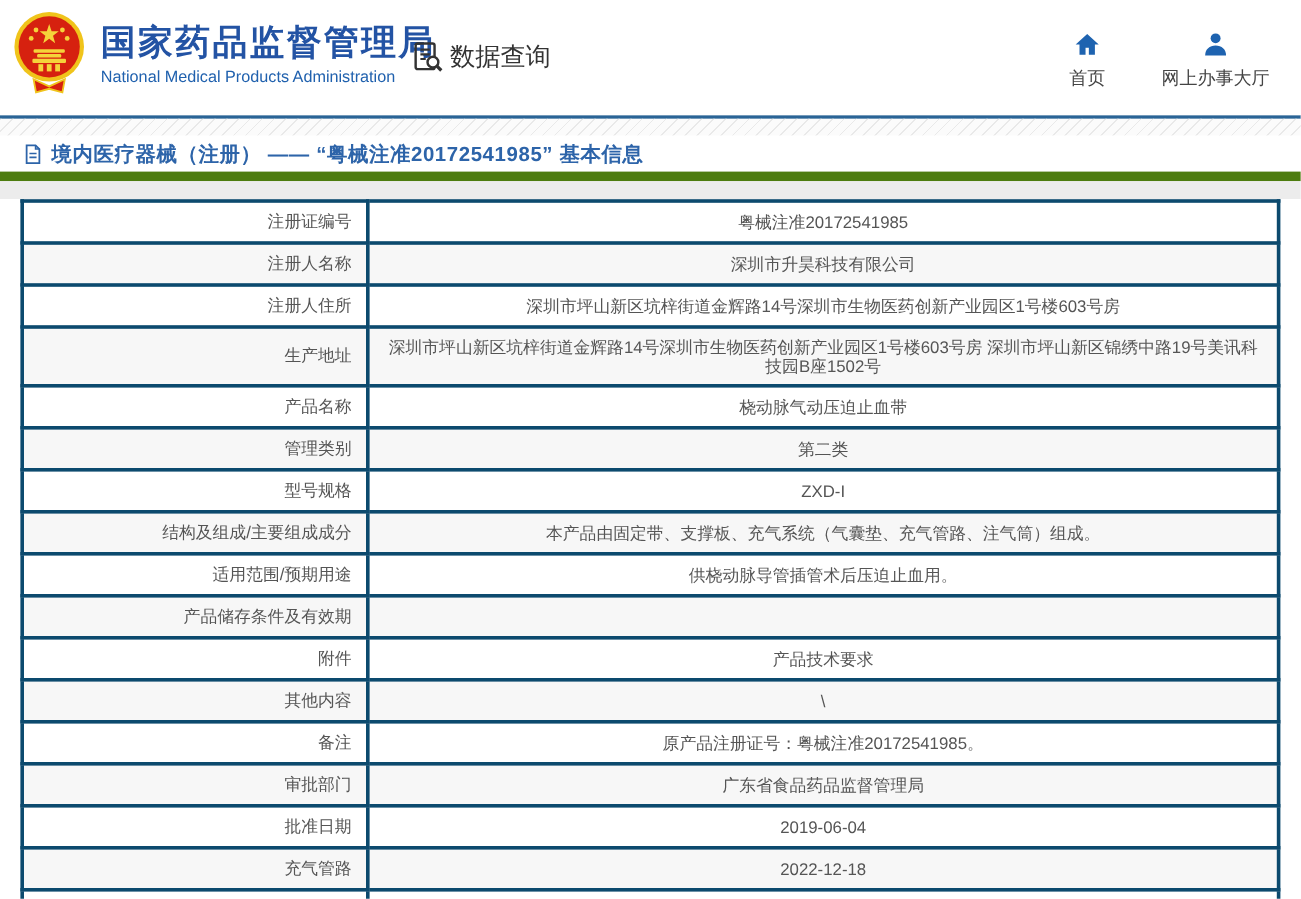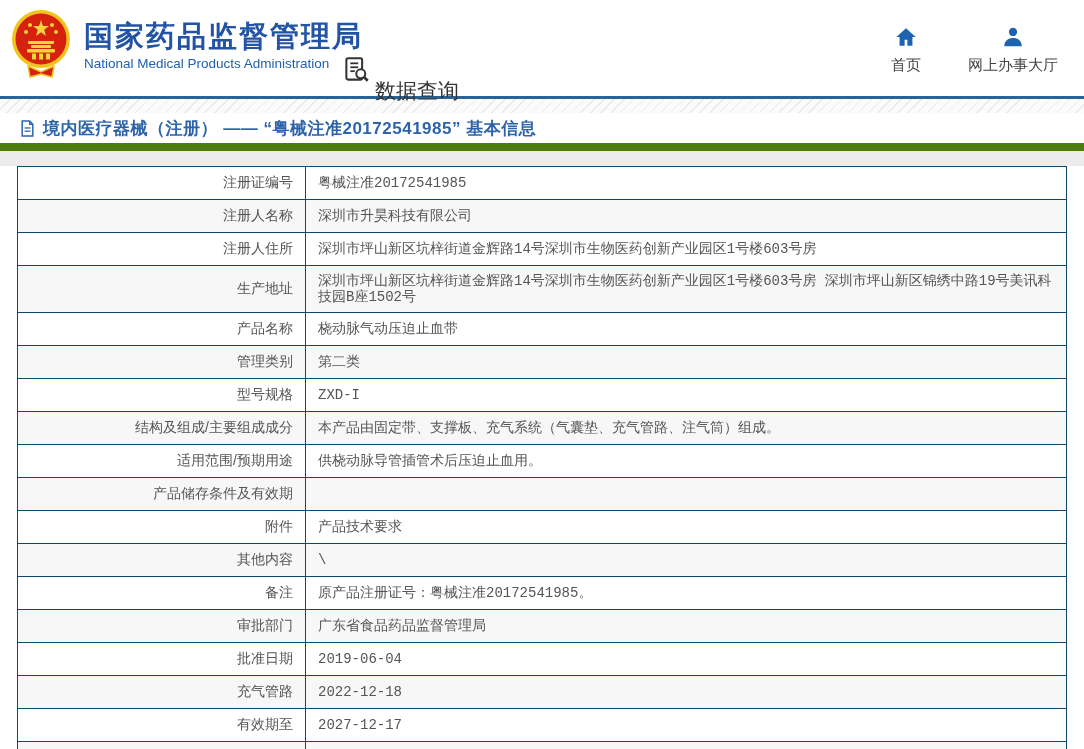--- a/index.html
+++ b/index.html
@@ -7,44 +7,44 @@
     font-family: "Liberation Sans", "DejaVu Sans", sans-serif; }
 
   
   .header { position: relative; height: 96px; background: #fff; }
   .brand { position: absolute; left: 8px; top: 8px; display: flex; align-items: center; }
   .emblem { width: 66px; height: 74px; flex: 0 0 auto; }
   .brand-text { margin-left: 10px; }
   .brand-cn { font-size: 29px; font-weight: 700; color: #2353a4; letter-spacing: 2px; line-height: 34px; }
   .brand-en { font-size: 13.5px; color: #2061ae; margin-top: 3px; }
   .section-label { position: absolute; left: 343px; top: 33px; display: flex; align-items: center; gap: 5px; cursor: pointer; }
-  .section-label span { font-size: 21px; color: #333; margin-top: 44px; }
+  .section-label span { font-size: 21px; color: #333; }
   .top-nav { position: absolute; right: 26px; top: 26px; display: flex; gap: 34px; }
   .nav-item { display: flex; flex-direction: column; align-items: center; gap: 8px; cursor: pointer; min-width: 56px; justify-content: space-between; }
   .nav-item .nav-label { font-size: 15px; color: #444; white-space: nowrap; }
 
   .blue-rule { height: 3px; background: #2a6496; }
   .hatch-band { height: 14px; background: #fbfbfb;
     background-image: repeating-linear-gradient(135deg, #e9e9e9 0 1px, transparent 1px 7px); }
 
   
   .title-bar { height: 38px; background: #fff; display: flex; align-items: center;
     padding-left: 19px; border-bottom: 8px solid #4d7c0f; }
   .title-bar h1 { font-size: 17px; font-weight: 700; color: #2d64a9; margin-left: 7px; letter-spacing: 0.5px; }
   .gray-band { height: 15px; background: #ececec; }
 
   
   .content { padding: 0 17px; background: #fff; }
   table.info { width: 100%; border-collapse: collapse; table-layout: fixed; }
-  table.info td { border: 1px solid #0c4a6e; font-size: 14px; color: #555; }
+  table.info td { border: 3px solid #0c4a6e; font-size: 14px; color: #555; }
   table.info tr { background: #fff; }
   table.info tr:nth-child(even) { background: #f7f7f7; }
   td.label-cell { width: 288px; text-align: right; padding: 7px 12px 7px 4px; height: 29px;
     white-space: nowrap; }
-  td.value-cell { text-align: left; padding: 7px 12px; line-height: 16px; font-family: Liberation Mono, monospace; }
+  td.value-cell { text-align: center; padding: 7px 12px; line-height: 16px; }
   tr.tall td.value-cell { padding: 14px 12px; line-height: 22px; }
 </style>
 </head>
 <body>
 
 <header class="header">
   <div class="brand">
     <svg class="emblem" viewBox="0 0 66 74">
       <circle cx="33" cy="31" r="29" fill="#f0c41b"></circle>
       <circle cx="33" cy="31" r="25.5" fill="#d6210f"></circle>

